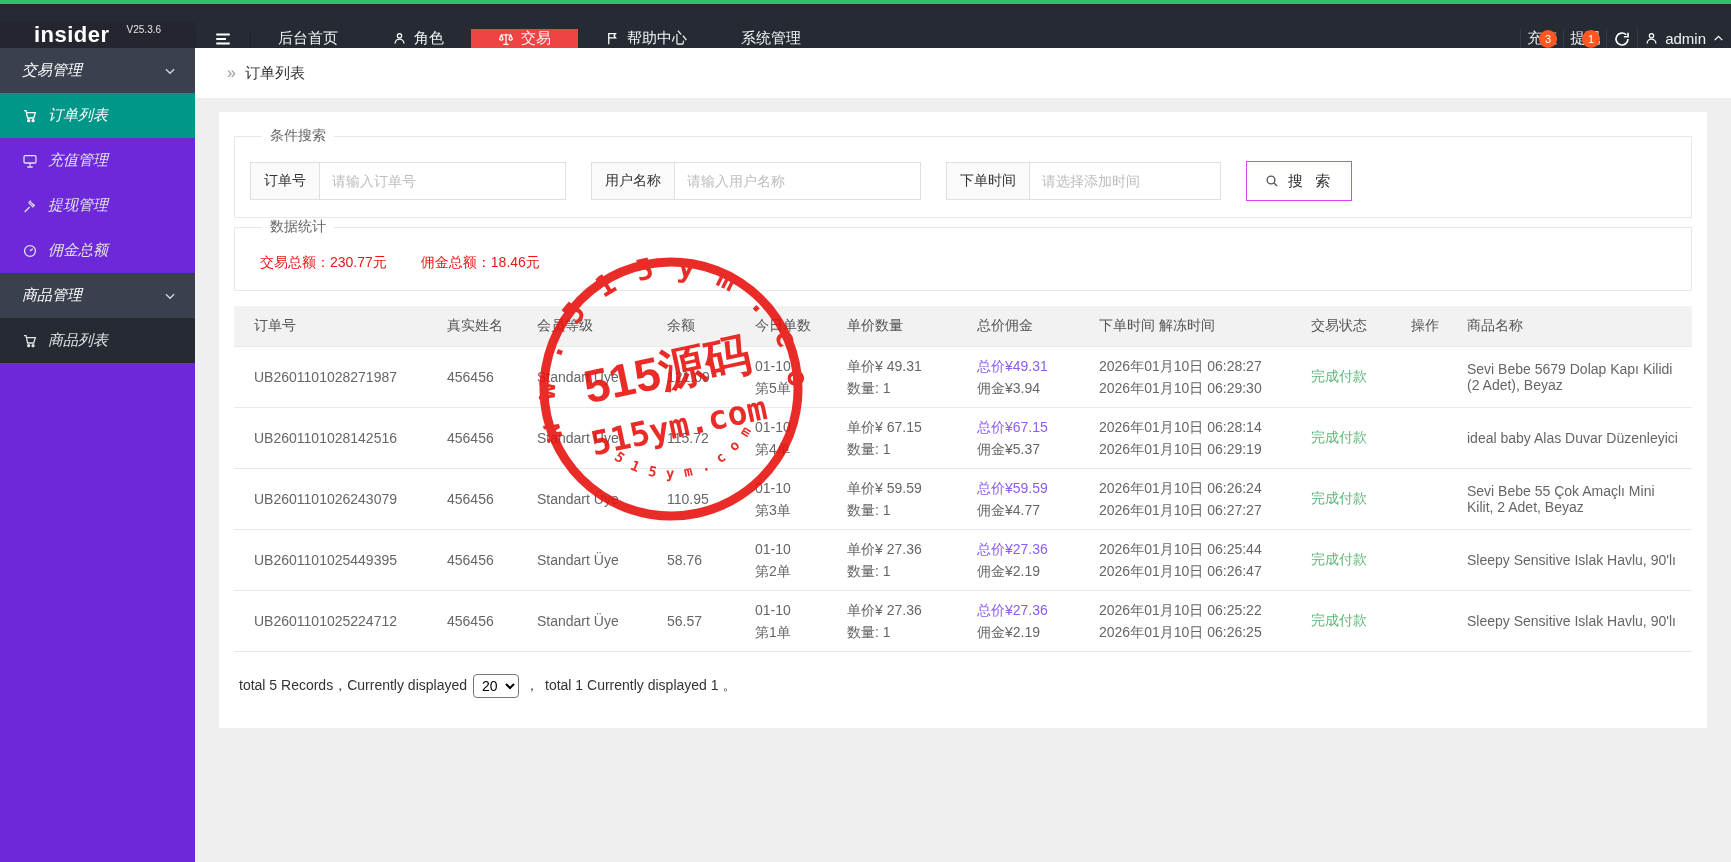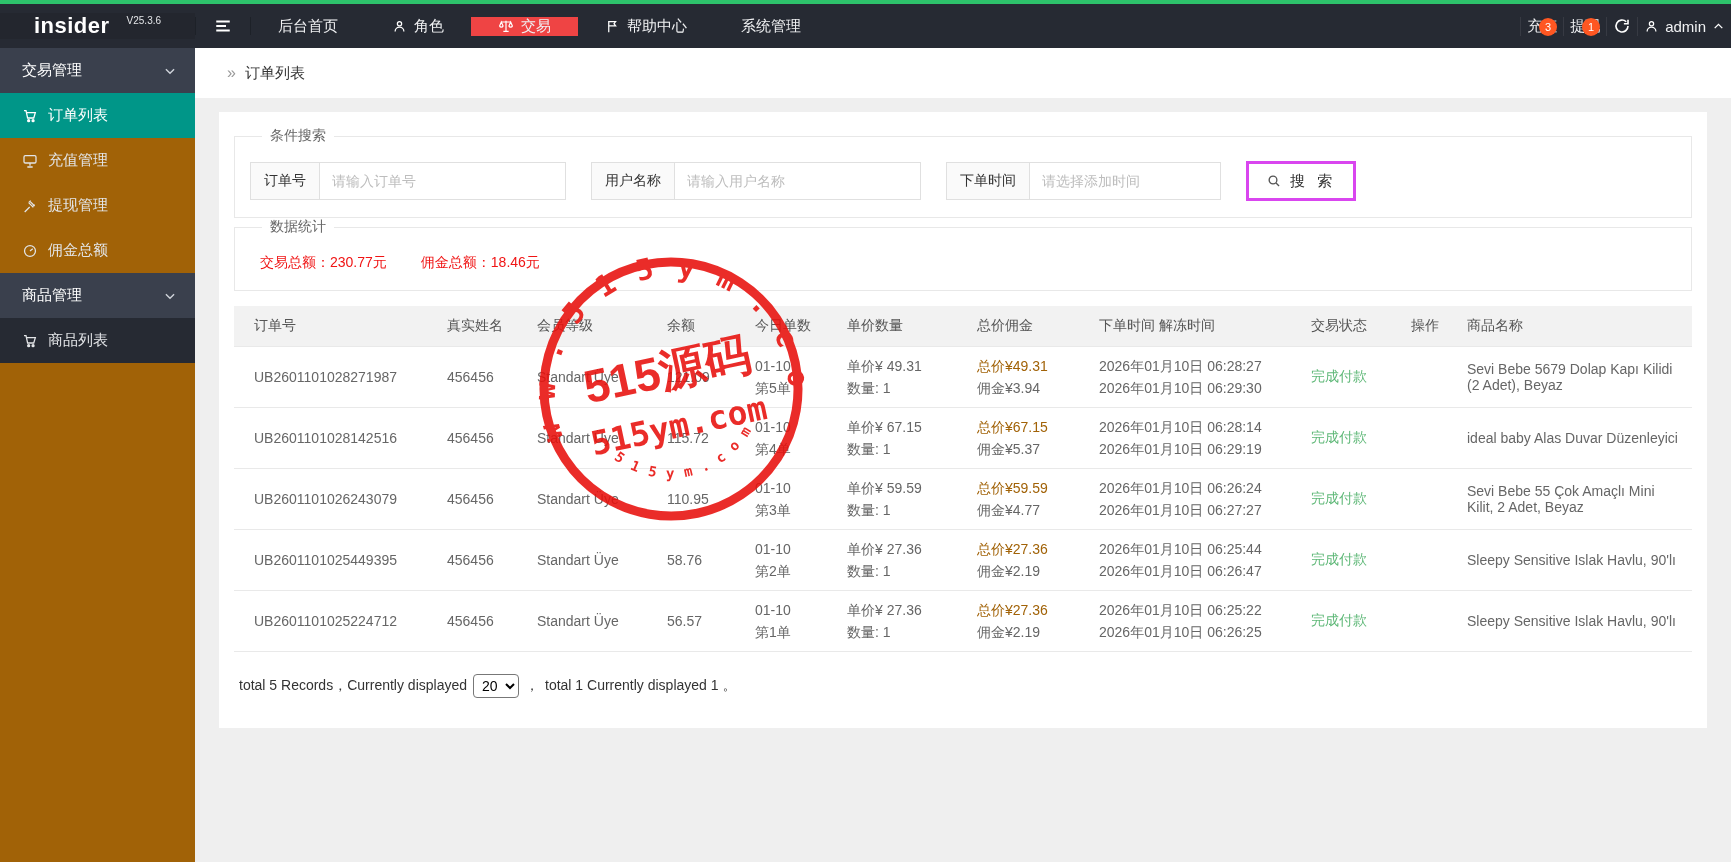--- a/index.html
+++ b/index.html
@@ -2,67 +2,67 @@
 <html><head>
 <meta charset="utf-8">
 <style>
   * { box-sizing: border-box; margin: 0; padding: 0; }
   html,body { width:1731px; height:862px; overflow:hidden; }
   body { font-family:"Liberation Sans", sans-serif; background:#efefef; position:relative; }
 
   
   .topbar { position:absolute; top:0; left:0; width:1731px; height:48px; background:#262a33; z-index:20; }
   .topline { height:4px; width:100%; background:#2dc26b; }
-  .topbar-inner { display:flex; align-items:center; height:44px; color:#fff;border-radius:12px; }
+  .topbar-inner { display:flex; align-items:flex-end; height:44px; color:#fff;border-radius:12px; }
   .brand { width:195px; display:flex; align-items:center; justify-content:center; background:#23262e; cursor:pointer; }
   .brand-name { font-size:22px; font-weight:bold; letter-spacing:.5px; }
   .brand-ver { font-size:10px; margin-left:17px; transform:translateY(-6px); color:#e3e5e8; }
   .burger { width:56px; display:flex; align-items:center; justify-content:center; border-left:1px solid #1d2128; border-right:1px solid #1d2128; cursor:pointer; }
   .topnav { display:flex; align-items:stretch; }
   .topnav-item { display:flex; align-items:center; gap:7px; padding:0 27px; font-size:15px; color:#f0f1f3; text-decoration:none; cursor:pointer; }
   .topnav-item.active { background:#ef4444; }
   .top-right { margin-left:auto; display:flex; align-items:stretch; }
   .top-action { position:relative; display:flex; align-items:center; gap:6px; padding:0 6px; font-size:15px; color:#f0f1f3; border-left:1px solid rgba(255,255,255,.08); cursor:pointer; text-decoration:none; }
   .badge { position:absolute; top:1px; right:6px; min-width:18px; height:18px; border-radius:9px; background:#ff5722; color:#fff; font-size:11px; font-style:normal; display:flex; align-items:center; justify-content:center; padding:0 4px; }
   .icon { display:inline-flex; }
 
   
-  .sidebar { position:absolute; top:48px; left:0; width:195px; height:814px; background:#a16207; z-index:10; }
+  .sidebar { position:absolute; top:48px; left:0; width:195px; height:814px; background:#6d28d9; z-index:10;font-style:italic; }
   .side-group-header { height:45px; display:flex; align-items:center; justify-content:space-between; padding:0 18px 0 22px; background:#3a404d; color:#fff; font-size:15px; cursor:pointer; }
   .side-item { height:45px; display:flex; align-items:center; gap:10px; padding:0 22px; color:#e3e5e8; font-size:15px; cursor:pointer; }
   .side-item.active { background:#009688; color:#fff; }
   .side-item.darker { background:#262a33; }
 
   
   .main { position:absolute; top:48px; left:195px; width:1536px; height:814px; background:#efefef; }
   .breadcrumb { height:50px; background:#fff; display:flex; align-items:center; padding-left:32px; font-size:15px; color:#333; gap:9px; }
   .bc-marker { color:#9a9a9a; font-size:16px; }
   .card { margin:14px 24px 0 24px; background:#fff; padding:15px 15px 30px 15px; min-height:592px; }
 
   fieldset.box { border:1px solid #e8e8e8; padding:16px 15px 16px 15px; }
   fieldset.box legend { font-size:14px; color:#666; padding:0 8px; margin-left:12px; }
 
   .search-row { display:flex; align-items:center; gap:25px; }
   .sgroup { display:flex; height:38px; border:1px solid #e0e0e0; background:#fff; }
   .sg-label { display:flex; align-items:center; padding:0 13px; background:#fafafa; border-right:1px solid #e0e0e0; font-size:14px; color:#333; white-space:nowrap; }
   .sg-input { border:none; outline:none; padding:0 12px; font-size:14px; color:#333; width:245px; font-family:"Liberation Sans",sans-serif; }
   .sg-input::placeholder { color:#bdbdbd; }
-  .search-btn { display:flex; align-items:center; gap:8px; height:40px; padding:0 17px; background:#fff; border:3px solid #d946ef; font-size:15px; color:#333; letter-spacing:4px; cursor:pointer; }
+  .search-btn { display:flex; align-items:center; gap:8px; height:40px; padding:0 17px; background:#fff; border:1px solid #d946ef; font-size:15px; color:#333; letter-spacing:4px; cursor:pointer; }
 
   .stats-line { font-size:14px; color:#f01414; display:flex; gap:34px; padding:2px 10px; }
   .stat b { font-weight:normal; }
 
   table.grid { width:100%; border-collapse:collapse; margin-top:15px; table-layout:fixed; }
   table.grid thead th { background:#f2f2f2; font-weight:normal; font-size:14px; color:#555; text-align:left; height:40px; padding:0 8px; }
   table.grid td { font-size:14px; color:#666; padding:8px 8px; height:59px; border-bottom:1px solid #e9e9e9; vertical-align:middle; }
   table.grid tbody tr:first-child td { border-top:1px solid #e9e9e9; }
   table.grid .c1 { padding-left:20px; }
   th.c1 { padding-left:20px !important; }
   .two-line span { display:block; line-height:22px; }
-  .red { color:#a16207; }
+  .red { color:#8b5cf6; }
   .status-ok { color:#5fb878; }
 
   .pager { margin-top:22px; padding-left:5px; font-size:14px; color:#333; display:flex; align-items:center; gap:6px; }
   .pager select { font-size:14px; padding:2px 4px; border:1px solid #777; border-radius:4px; background:#fff; font-family:"Liberation Sans",sans-serif; }
 
   
   .stamp { position:absolute; left:516px; top:234px; z-index:50; pointer-events:none; opacity:.88; }
 </style>
 </head>
 <body>

